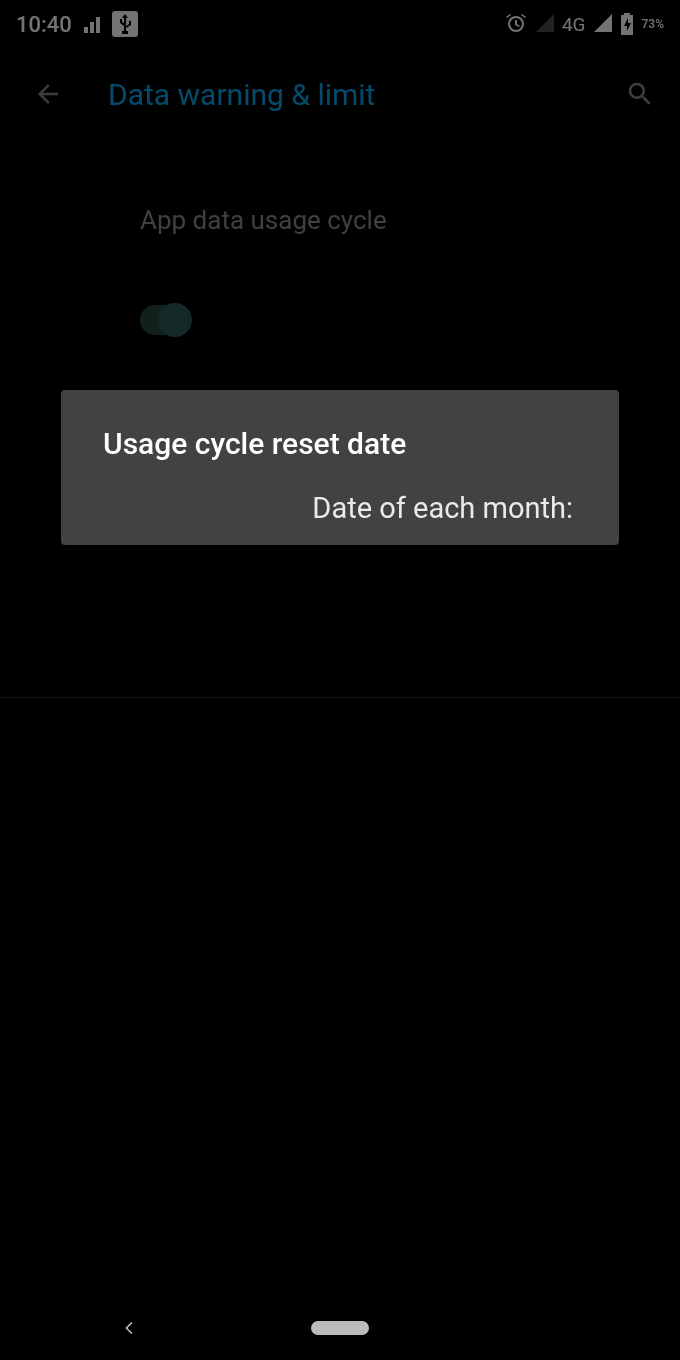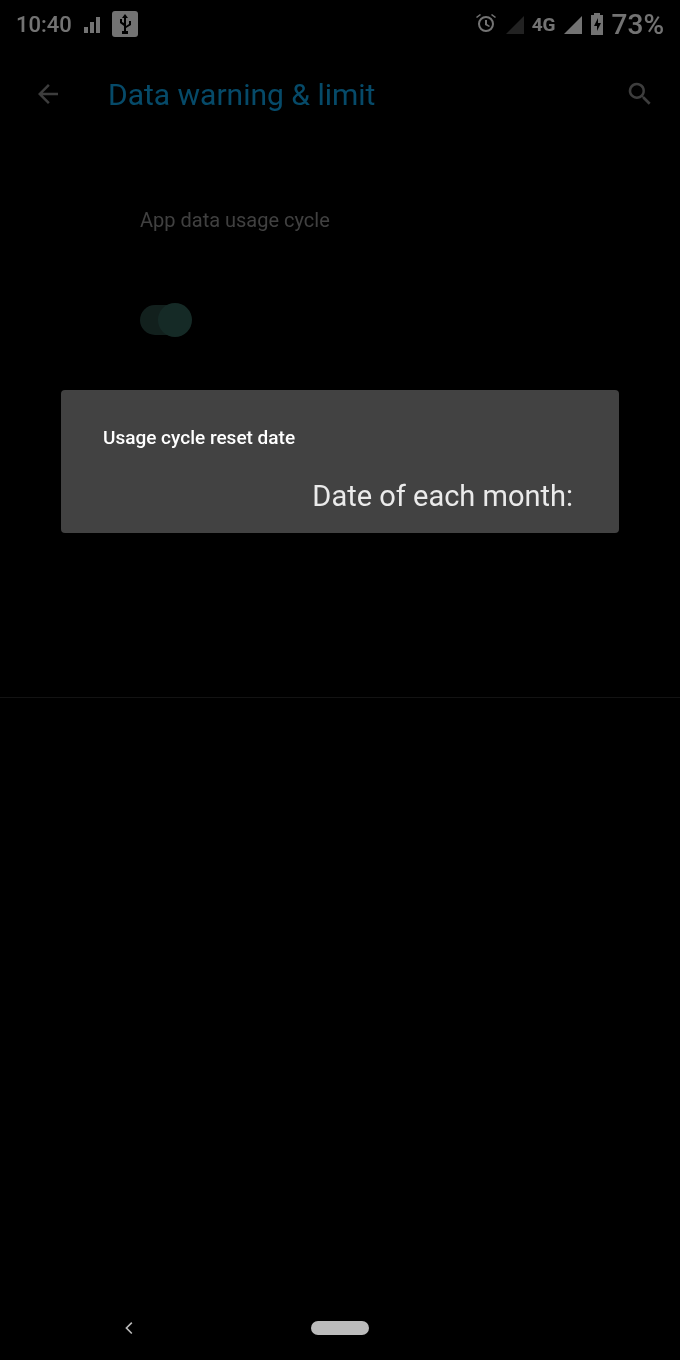--- a/index.html
+++ b/index.html
@@ -16,21 +16,21 @@
     height: 48px;
     display: flex;
     align-items: center;
     padding: 0 16px;
     font-size: 22px;
     font-weight: 500;
     justify-content: space-between;
   }
   .status-left { display: flex; align-items: center; gap: 12px; }
   .status-right { display: flex; align-items: center; gap: 8px; }
-  .status-right span { font-size: 28px; }
+  .status-right span { font-size: 12px; }
   .sig-bars { display: inline-flex; align-items: flex-end; gap: 2px; height: 18px; }
   .sig-bars i { width: 4px; background: #fff; display: block; }
   .sig-bars i:nth-child(1){height:6px;}
   .sig-bars i:nth-child(2){height:11px;}
   .sig-bars i:nth-child(3){height:16px;}
   .usb-box { width:26px; height:26px; background:#fff; color:#000; display:flex; align-items:center; justify-content:center; border-radius:3px; font-size:18px; font-weight:bold;}
   .tri { width:0; height:0; border-style:solid; border-width:0 0 18px 18px; border-color:transparent transparent #fff transparent; display:inline-block;}
   .tri.dim{ opacity:.3;}
   
   .app-bar {
@@ -40,21 +40,21 @@
     padding: 0 20px 0 28px;
   }
   .back-arrow { width:40px; height:40px; display:flex; align-items:center; justify-content:center; }
   .app-title { font-size: 30px; color:#0ea5e9; margin-left: 40px; flex:1; font-weight:400;}
   .search-ico { width:40px; height:40px; display:flex; align-items:center; justify-content:center; }
   
   .settings-list { padding-top: 30px; }
   .setting-row {
     display:flex; align-items:center; justify-content:space-between;
     padding: 24px 40px 24px 140px;
-    font-size: 20px;
+    font-size: 26px;
     color:#8e8e8e;
     min-height: 100px;
   }
   .toggle {
     width:50px; height:30px; background:#294742; border-radius:15px; position:relative;
   }
   .toggle::after{
     content:""; position:absolute; right:-2px; top:-2px; width:34px; height:34px; background:#305e55; border-radius:50%;
   }
   .divider { height:1px; background:#2a2a2a; width:100%; position:absolute; top:697px; left:0; z-index:0;}
@@ -64,21 +64,21 @@
     display:flex; align-items:flex-start; justify-content:center;
   }
   .dialog {
     margin-top: 390px;
     width: 558px;
     background:#424242;
     border-radius:4px;
     padding: 36px 42px 20px 42px;
     box-shadow: 0 10px 40px rgba(0,0,0,0.6);
   }
-  .dialog-title { font-size:19px; font-weight:500; color:#fff; margin-bottom:30px;}
+  .dialog-title { font-size:30px; font-weight:500; color:#fff; margin-bottom:30px;}
   .picker-row { display:flex; align-items:center; justify-content:flex-start; gap:30px;}
   .picker-label { font-size:29px; color:#eaeaea; flex:1; text-align:right; padding-right:4px;}
   .picker {
     width:92px;
     text-align:center;
     position:relative;
   }
   .picker .scroll-hint{
     position:absolute; top:-22px; right:-4px; width:7px; height:30px; background:#aaa; border-radius:2px;
   }
@@ -114,21 +114,21 @@
   </div>
   <div class="status-right">
     <span>
       <svg width="24" height="24" viewBox="0 0 24 24">
           <path fill="#fff" d="M12 4a8 8 0 108 8 8 8 0 00-8-8zm0 14a6 6 0 116-6 6 6 0 01-6 6zM6 2L2 5l1 1 4-3zM18 2l4 3-1 1-4-3zM11 8h2v4l3 2-1 1-4-2z"></path>
         </svg>
     </span>
     <span>
       <span class="tri dim"></span>
     </span>
-    <span style="font-size:19px; font-weight:700;">4G</span>
+    <span style="font-size:19px; font-weight:400;">4G</span>
     <span><span class="tri"></span></span>
     <span>
       <svg width="14" height="22" viewBox="0 0 14 22">
           <path fill="#fff" d="M4 0h6v2h3v20H1V2h3zM8 5L4 13h3v5l4-8H8z"></path>
         </svg>
     </span>
     <span>73%</span>
   </div>
 </div>
 

